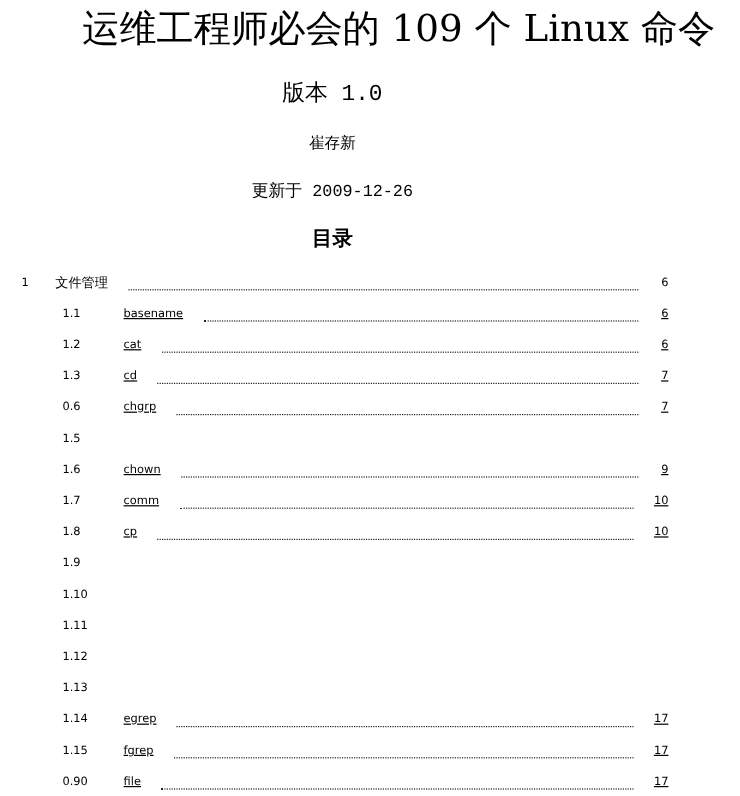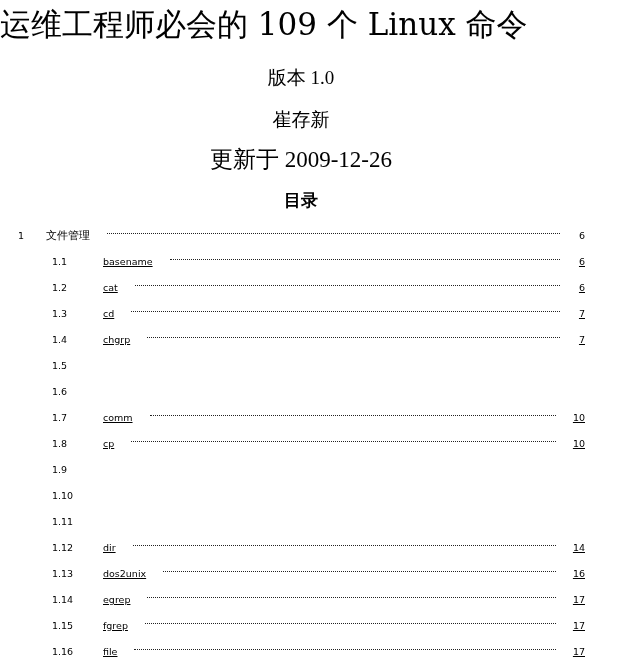--- a/index.html
+++ b/index.html
@@ -13,39 +13,38 @@
       position: relative;
       overflow: hidden;
       color: #000000;
       font-family: "DejaVu Sans", "Liberation Sans", sans-serif;
     }
     .doc-title {
       position: absolute;
       left: 0;
       top: 4px;
       width: 596px;
-      text-align: left;
+      text-align: right;
       font-family: "DejaVu Serif", "Liberation Serif", serif;
       font-size: 31px;
       line-height: 40px;
       white-space: nowrap;
       letter-spacing: 0px;
     }
     .center-line {
       position: absolute;
       left: 0;
       width: 554px;
       text-align: center;
-      font-family: Liberation Serif, serif;
-      white-space: nowrap;
-      margin-left: 24px;
+      font-family: Liberation Mono, monospace;
+      white-space: nowrap;
     }
     .version { top: 64px; font-size: 19px; line-height: 28px; }
-    .author { top: 106px; font-size: 19px; line-height: 28px; }
-    .updated { top: 146px; font-size: 23px; line-height: 28px; }
+    .author { top: 106px; font-size: 13px; line-height: 28px; }
+    .updated { top: 146px; font-size: 14px; line-height: 28px; }
     .toc-heading { top: 187px; font-size: 17px; line-height: 28px; font-weight: bold; }
 
     .toc {
       position: absolute;
       left: 0;
       top: 227px;
       width: 617px;
     }
     .toc-row {
       position: absolute;
@@ -57,23 +56,23 @@
       line-height: 18px;
     }
     .toc-num {
       position: absolute;
       top: 0;
       white-space: nowrap;
     }
     .toc-entry {
       position: absolute;
       top: 0;
-      right: 32px;
+      right: 60px;
       display: flex;
-      align-items: center;
+      align-items: flex-end;
       white-space: nowrap;
       gap: 16px;
     }
     .toc-label {
       flex: 0 0 auto;
     }
     .toc-leader {
       flex: 1 1 auto;
       border-bottom: 1px dotted #222;
       margin: 0 1px;
@@ -127,32 +126,37 @@
   </div>
   <div class="toc-row level2" style="top:78px">
     <span class="toc-num">1.3</span>
     <span class="toc-entry">
         <span class="toc-label">cd</span>
         <span class="toc-leader"></span>
         <span class="toc-page">7</span>
       </span>
   </div>
   <div class="toc-row level2" style="top:104px">
-    <span class="toc-num">1.4</span>
+    <span class="toc-num">0.6</span>
     <span class="toc-entry">
         <span class="toc-label">chgrp</span>
         <span class="toc-leader"></span>
         <span class="toc-page">7</span>
       </span>
   </div>
   <div class="toc-row level2" style="top:130px">
     <span class="toc-num">1.5</span>
   </div>
   <div class="toc-row level2" style="top:156px">
     <span class="toc-num">1.6</span>
+    <span class="toc-entry">
+        <span class="toc-label">chown</span>
+        <span class="toc-leader"></span>
+        <span class="toc-page">9</span>
+      </span>
   </div>
   <div class="toc-row level2" style="top:182px">
     <span class="toc-num">1.7</span>
     <span class="toc-entry">
         <span class="toc-label">comm</span>
         <span class="toc-leader"></span>
         <span class="toc-page">10</span>
       </span>
   </div>
   <div class="toc-row level2" style="top:208px">
@@ -167,51 +171,41 @@
     <span class="toc-num">1.9</span>
   </div>
   <div class="toc-row level2" style="top:260px">
     <span class="toc-num">1.10</span>
   </div>
   <div class="toc-row level2" style="top:286px">
     <span class="toc-num">1.11</span>
   </div>
   <div class="toc-row level2" style="top:312px">
     <span class="toc-num">1.12</span>
-    <span class="toc-entry">
-        <span class="toc-label">dir</span>
-        <span class="toc-leader"></span>
-        <span class="toc-page">14</span>
-      </span>
   </div>
   <div class="toc-row level2" style="top:338px">
     <span class="toc-num">1.13</span>
-    <span class="toc-entry">
-        <span class="toc-label">dos2unix</span>
-        <span class="toc-leader"></span>
-        <span class="toc-page">16</span>
-      </span>
   </div>
   <div class="toc-row level2" style="top:364px">
     <span class="toc-num">1.14</span>
     <span class="toc-entry">
         <span class="toc-label">egrep</span>
         <span class="toc-leader"></span>
         <span class="toc-page">17</span>
       </span>
   </div>
   <div class="toc-row level2" style="top:390px">
     <span class="toc-num">1.15</span>
     <span class="toc-entry">
         <span class="toc-label">fgrep</span>
         <span class="toc-leader"></span>
         <span class="toc-page">17</span>
       </span>
   </div>
   <div class="toc-row level2" style="top:416px">
-    <span class="toc-num">1.16</span>
+    <span class="toc-num">0.90</span>
     <span class="toc-entry">
         <span class="toc-label">file</span>
         <span class="toc-leader"></span>
         <span class="toc-page">17</span>
       </span>
   </div>
 </div>
 
 </body></html>

